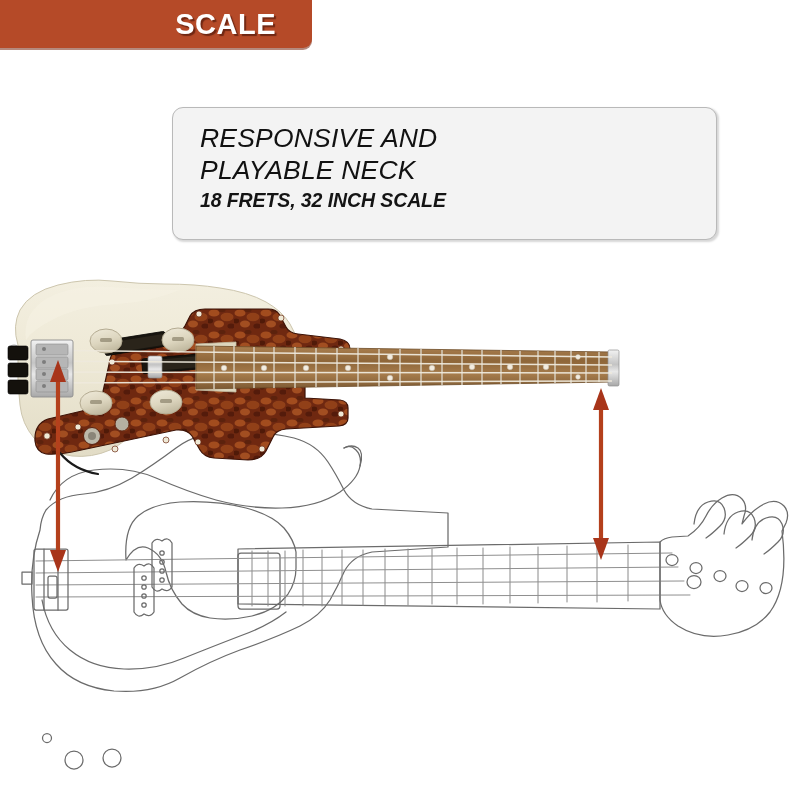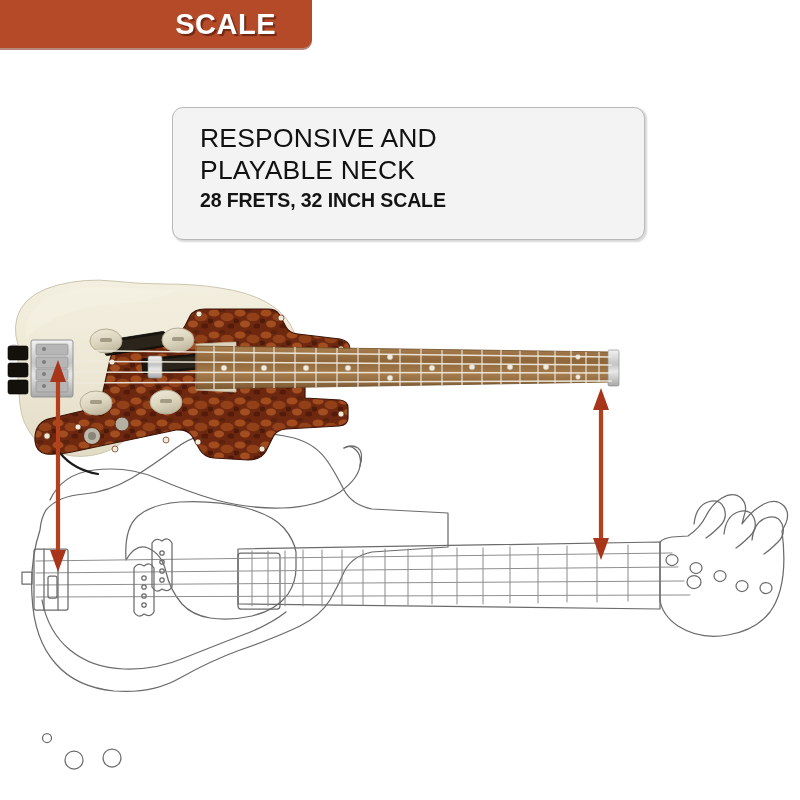--- a/index.html
+++ b/index.html
@@ -40,27 +40,28 @@
     letter-spacing: 0.5px;
     text-shadow: 2px 2px 1px rgba(90,28,12,0.75);
     font-family: "Liberation Sans", sans-serif;
   }
 
   
   .info-card {
     position: absolute;
     left: 172px;
     top: 107px;
-    width: 473px;
+    width: 545px;
     height: 133px;
     background: #f3f3f3;
     border: 1px solid #b9b9b9;
     border-radius: 11px;
     box-sizing: border-box;
     box-shadow: 1.5px 1.5px 2px rgba(0,0,0,0.16);
+    font-style: italic;
   }
   .info-card-inner {
     position: absolute;
     left: 27px;
     top: 14px;
     right: 14px;
   }
   .info-title {
     font-size: 26.5px;
     line-height: 32px;
@@ -94,21 +95,21 @@
 <body>
 
 <div class="badge">
   <span class="badge-label">SCALE</span>
 </div>
 
 <div class="info-card">
   <div class="info-card-inner">
     <div class="info-title">RESPONSIVE AND
 PLAYABLE NECK</div>
-    <div class="info-sub">28 FRETS, 32 INCH SCALE</div>
+    <div class="info-sub">18 FRETS, 32 INCH SCALE</div>
   </div>
 </div>
 
 <div class="stage">
 <svg width="800" height="800" viewBox="0 0 800 800" xmlns="http://www.w3.org/2000/svg">
 
   <defs>
     <linearGradient id="bodyGrad" x1="0" y1="0" x2="0" y2="1">
       <stop offset="0%" stop-color="#f3efe0"></stop>
       <stop offset="45%" stop-color="#eee9d6"></stop>

